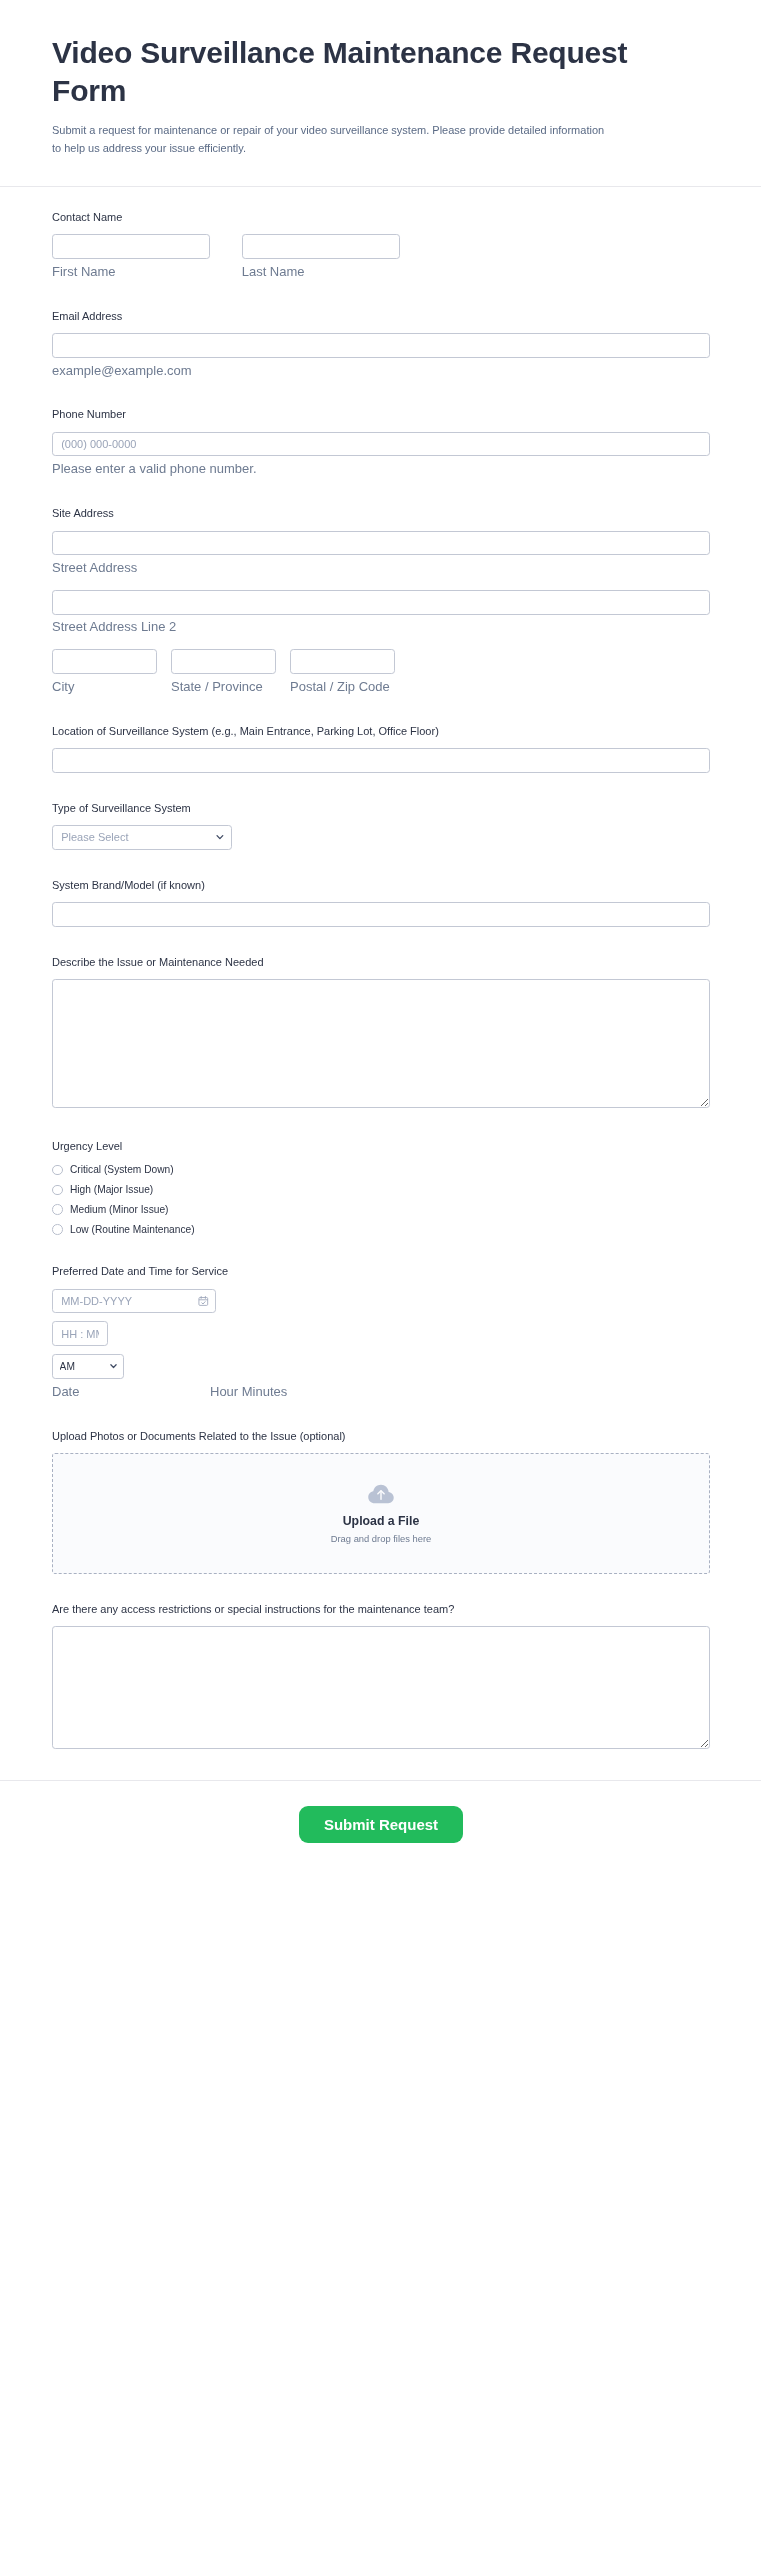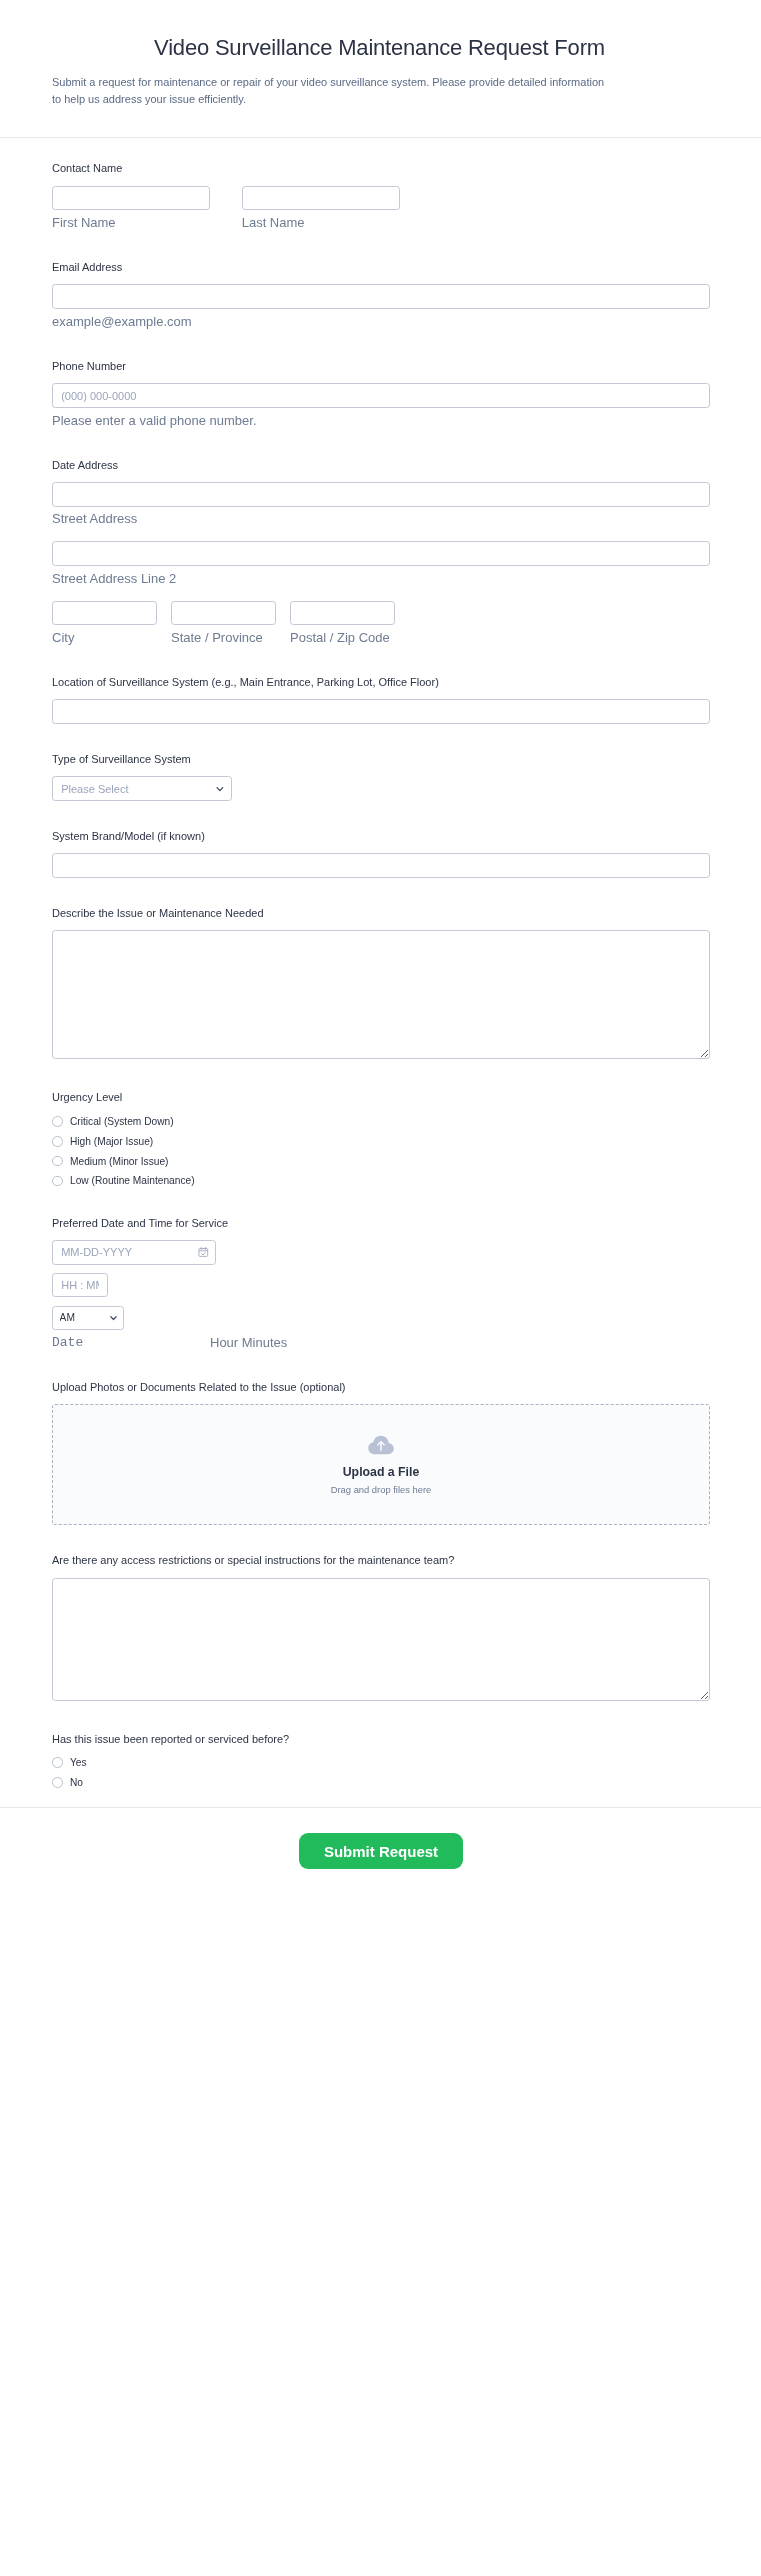--- a/index.html
+++ b/index.html
@@ -14,28 +14,27 @@
     -webkit-font-smoothing: antialiased;
   }
   .page { width: 762px; min-height: 2576px; background: #fff; position: relative; }
 
   
   .form-header {
     padding: 34px 52px 28px 52px;
     border-bottom: 0.8px solid #e8e8ec;
   }
   .form-title {
-    font-size: 22px;
+    font-size: 30px;
     line-height: 1.28;
-    font-weight: 400;
+    font-weight: 700;
     color: #2c3345;
     margin: 0 0 11.5px 0;
     letter-spacing: -0.2px;
     max-width: 655px;
-    text-align: center;
   }
   .form-subtitle {
     font-size: 11px;
     line-height: 1.62;
     color: #5a6a85;
     margin: 0;
     max-width: 557px;
     font-weight: 400;
   }
 
@@ -149,21 +148,21 @@
     color: #2c3345;
     padding: 3.3px 16.4px 3.3px 6.6px;
     outline: none;
   }
   .dt-ampm-wrap .chev {
     position: absolute; right: 5.7px; top: 50%;
     transform: translateY(-50%);
     pointer-events: none; color: #3f4a63; line-height: 0;
   }
   .dt-sublabels { display: flex; margin-top: 4.9px; }
-  .dt-sublabels .s1 { width: 158px; font-family: Liberation Mono, monospace; }
+  .dt-sublabels .s1 { width: 158px; }
   .dt-sublabels .s2 { }
 
   
   .upload-zone {
     border: 0.8px dashed #a9b1c2;
     border-radius: 3.3px;
     background: #fafbfd;
     height: 121px;
     display: flex;
     flex-direction: column;
@@ -233,21 +232,21 @@
       <div class="sublabel">example@example.com</div>
     </div>
 
     <div class="field">
       <span class="field-label">Phone Number</span>
       <input class="txt w-short" type="tel" placeholder="(000) 000-0000" style="">
       <div class="sublabel">Please enter a valid phone number.</div>
     </div>
 
     <div class="field">
-      <span class="field-label">Date Address</span>
+      <span class="field-label">Site Address</span>
 
       <div>
         <input class="txt w-full" type="text" style="">
         <div class="sublabel">Street Address</div>
       </div>
 
       <div style="margin-top:13px;">
         <input class="txt w-full" type="text" style="">
         <div class="sublabel">Street Address Line 2</div>
       </div>
@@ -367,33 +366,20 @@
         <div class="upload-title">Upload a File</div>
         <div class="upload-sub">Drag and drop files here</div>
       </div>
     </div>
 
     <div class="field">
       <span class="field-label">Are there any access restrictions or special instructions for the maintenance team?</span>
       <textarea class="txt w-full" rows="5" style="height: 123px;"></textarea>
     </div>
 
-    <div class="field" style="margin-bottom:18px;">
-      <span class="field-label">Has this issue been reported or serviced before?</span>
-      <div class="radio-list">
-        <div class="radio-row">
-          <span class="radio-dot"></span>
-          <span class="radio-label">Yes</span>
-        </div>
-        <div class="radio-row">
-          <span class="radio-dot"></span>
-          <span class="radio-label">No</span>
-        </div>
-      </div>
-    </div>
 
   </div>
 
   <div class="form-footer">
     <button class="submit-btn">Submit Request</button>
   </div>
 
 </div>
 
 

